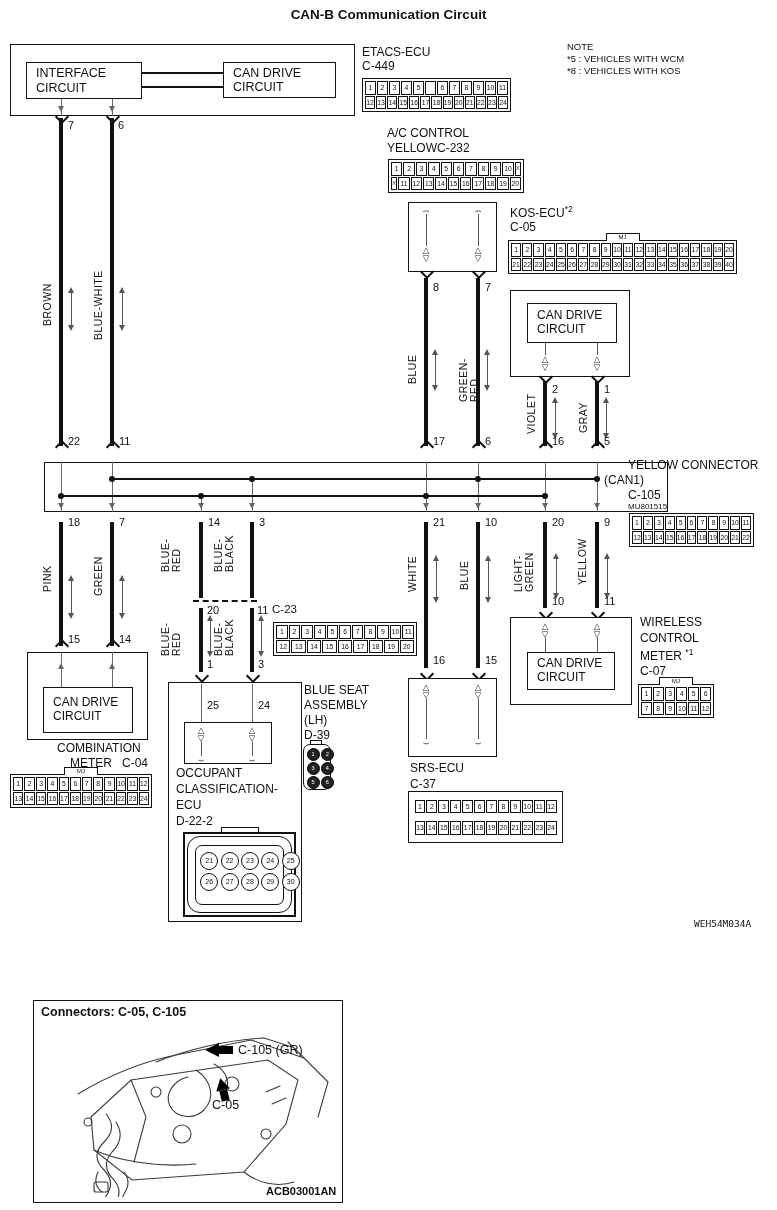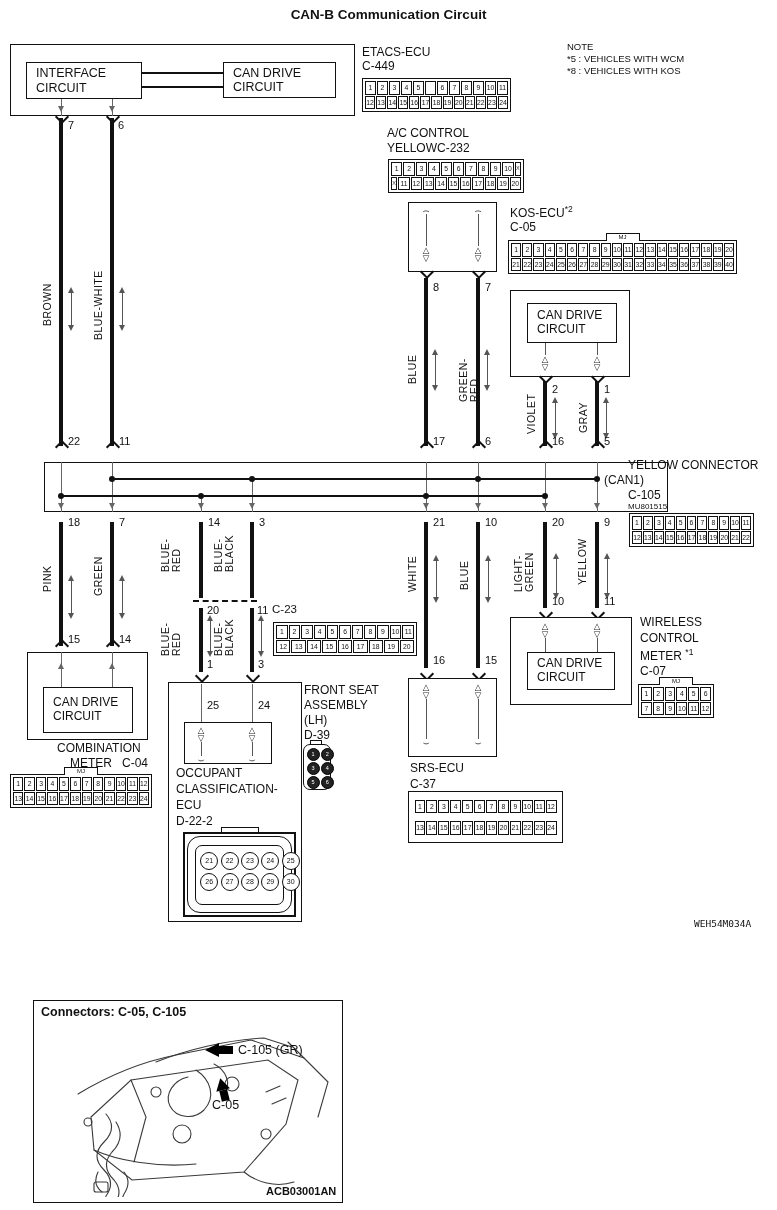--- a/index.html
+++ b/index.html
@@ -441,21 +441,21 @@
       </div>
       <div class="grow">
         <div class="gcell">26</div>
         <div class="gcell">27</div>
         <div class="gcell">28</div>
         <div class="gcell">29</div>
         <div class="gcell">30</div>
       </div>
     </div>
 
-  <div class="lbl" style="left:304px;top:683px;">FRONT SEAT</div>
+  <div class="lbl" style="left:304px;top:683px;">BLUE SEAT</div>
   <div class="lbl" style="left:304px;top:698px;">ASSEMBLY</div>
   <div class="lbl" style="left:304px;top:713px;">(LH)</div>
   <div class="lbl" style="left:304px;top:728px;">D-39</div>
   <div class="box" style="left:310px;top:740px;width:12px;height:5px;border-width:1px;"></div>
   <div class="box rounded2" style="left:303px;top:744px;width:28px;height:46px;border-width:1.5px;"></div>
   <div class="grid darkgrid" style="left:306px;top:747px;">
       <div class="grow">
         <div class="gcell">1</div>
         <div class="gcell">2</div>
       </div>

